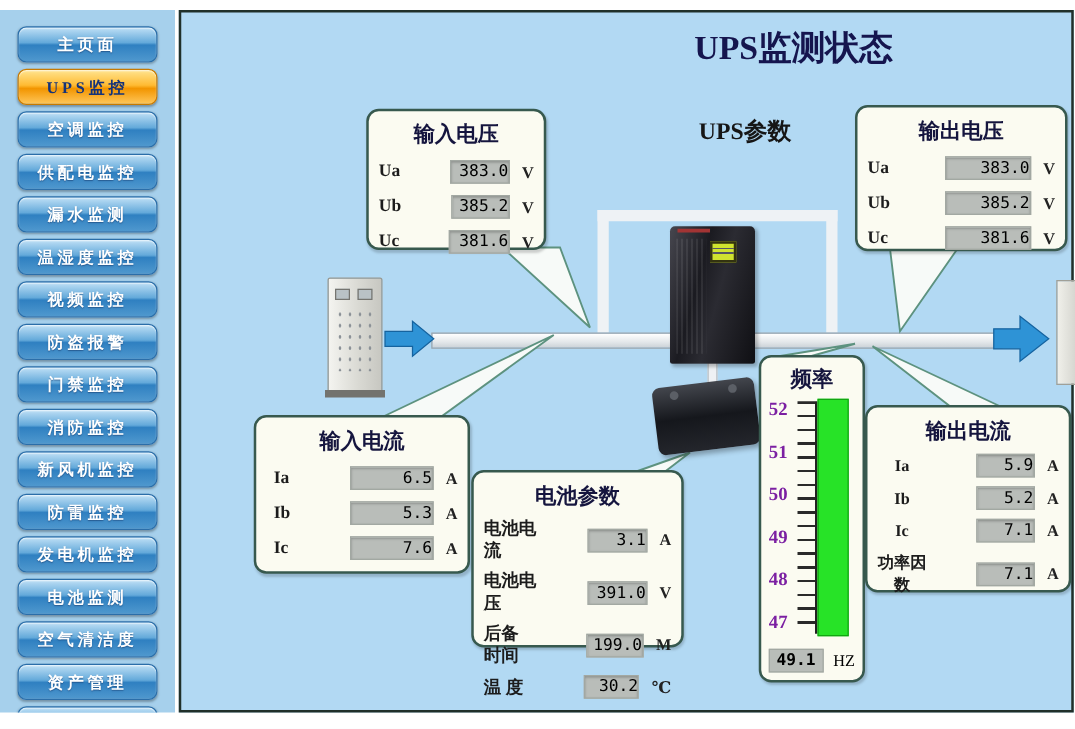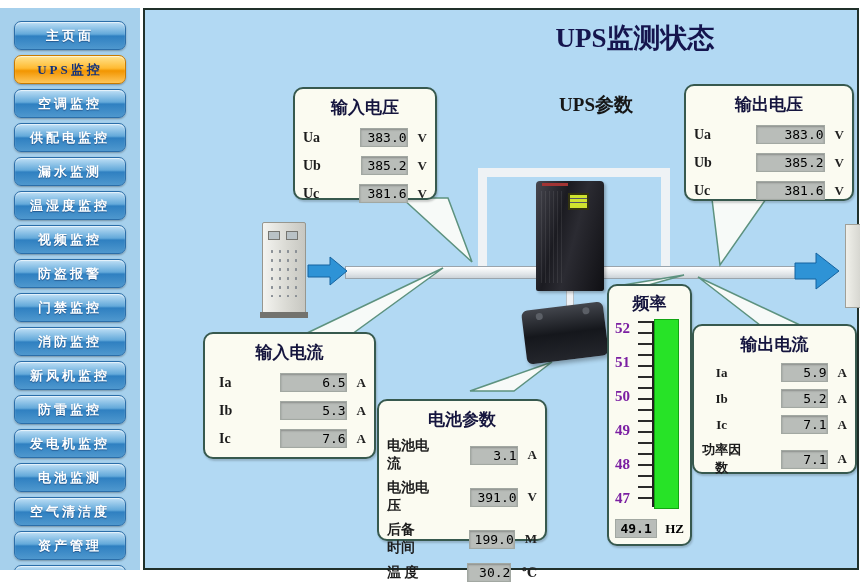--- a/index.html
+++ b/index.html
@@ -92,21 +92,21 @@
   .gauge{display:flex;height:190px;margin-top:4px;}
   .glabels{width:23px;display:flex;flex-direction:column;justify-content:space-between;
         padding:2px 2px 4px 0;box-sizing:border-box;}
   .glabels span{font-weight:bold;font-size:15px;color:#7b1fa2;line-height:14px;}
   .gruler{width:14px;border-right:2px solid #222;margin:2px 0;
         background:repeating-linear-gradient(180deg,#2a2a2a 0 2px,transparent 2px 11px);}
   .gbar{width:23px;background:#27e327;border:1px solid #12a512;margin:0 0 0 0;}
   .gvalrow{display:flex;align-items:center;justify-content:center;gap:8px;margin-top:10px;}
   .gval{width:48px;background:#b9bdb9;border:1px solid #a2a8a2;text-align:center;
         font-family:"DejaVu Sans Mono",monospace;font-size:13px;font-weight:bold;padding:1px 0;}
-  .gunit{font-weight:bold;font-size:13px;text-align:center;}
+  .gunit{font-weight:normal;font-size:13px;text-align:center;}
 </style>
 </head>
 <body>
 
 <div id="page">
 
   <div id="sidebar">
       <div class="sbtn">主页面</div>
       <div class="sbtn active">UPS监控</div>
       <div class="sbtn">空调监控</div>
@@ -216,21 +216,21 @@
       <span class="pval">5.3</span>
       <span class="punit">A</span>
     </div>
     <div class="prow">
       <span class="plab">Ic</span>
       <span class="pval">7.6</span>
       <span class="punit">A</span>
     </div>
   </div>
 
-  <div class="panel pb" style="left:377px;top:399px;width:170px;height:142px;">
+  <div class="panel pb" style="left:377px;top:376px;width:170px;height:142px;">
     <div class="ptitle">电池参数</div>
     <div class="prow">
       <span class="plab">电池电流</span>
       <span class="pval">3.1</span>
       <span class="punit">A</span>
     </div>
     <div class="prow">
       <span class="plab">电池电压</span>
       <span class="pval">391.0</span>
       <span class="punit">V</span>

